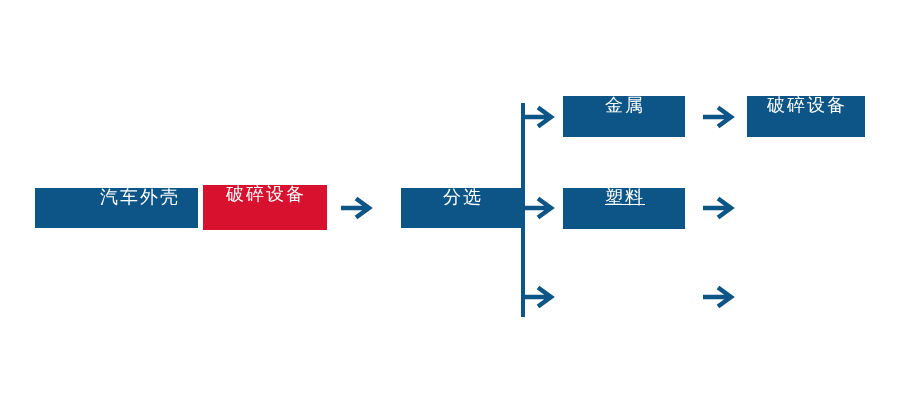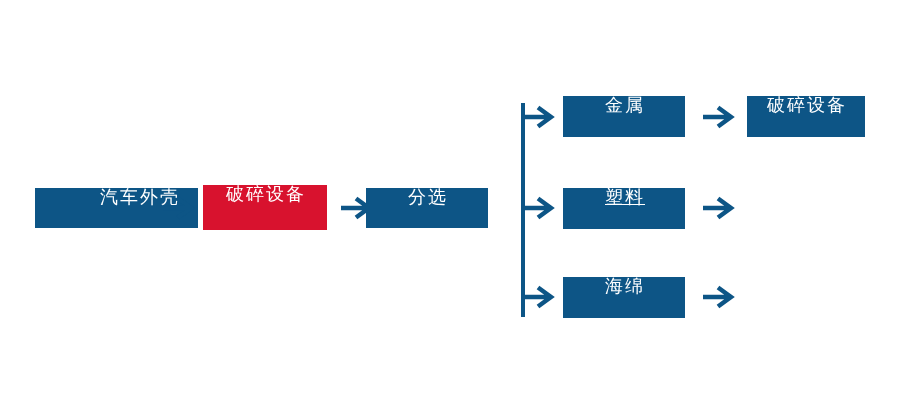--- a/index.html
+++ b/index.html
@@ -31,21 +31,21 @@
     line-height: 1;
     text-indent: 2px; 
     white-space: nowrap;
   }
   .node--blue { background: var(--blue, #0d5586); }
   .node--red  { background: var(--red,  #d8122e); }
 
   
   .n-car-shell { left: 35px;  top: 188px; width: 118px; height: 40px; padding-left: 45px; }
   .n-crusher   { left: 203px; top: 185px; width: 124px; height: 45px; }
-  .n-sorting   { left: 366px; top: 188px; width: 122px; height: 40px; }
+  .n-sorting   { left: 401px; top: 188px; width: 122px; height: 40px; }
 
   
   .n-metal   { left: 563px; top: 96px;  width: 122px; height: 41px; }
   .n-plastic { left: 563px; top: 188px; width: 122px; height: 41px; text-decoration: underline; }
   .n-sponge  { left: 563px; top: 277px; width: 122px; height: 41px; }
 
   
   .n-recycling        { left: 747px; top: 96px;  width: 118px; height: 41px; }
   .n-recycled-plastic { left: 747px; top: 188px; width: 118px; height: 41px; }
   .n-incineration     { left: 747px; top: 277px; width: 118px; height: 41px; }
@@ -148,22 +148,19 @@
 
   <div class="node node--blue n-plastic">
     <span>塑料</span>
   </div>
   <div class="arrow a-r2">
     <svg viewBox="0 0 34 26" width="34" height="26">
       <path class="arrow-path" d="M1 13 H27 M16 3.5 L29 13 L16 22.5"></path>
     </svg>
   </div>
 
-  <div class="node node--blue n-sponge">
-    <span>海绵</span>
-  </div>
   <div class="arrow a-r3">
     <svg viewBox="0 0 34 26" width="34" height="26">
       <path class="arrow-path" d="M1 13 H27 M16 3.5 L29 13 L16 22.5"></path>
     </svg>
   </div>
 
 </div>
 
 </body></html>

